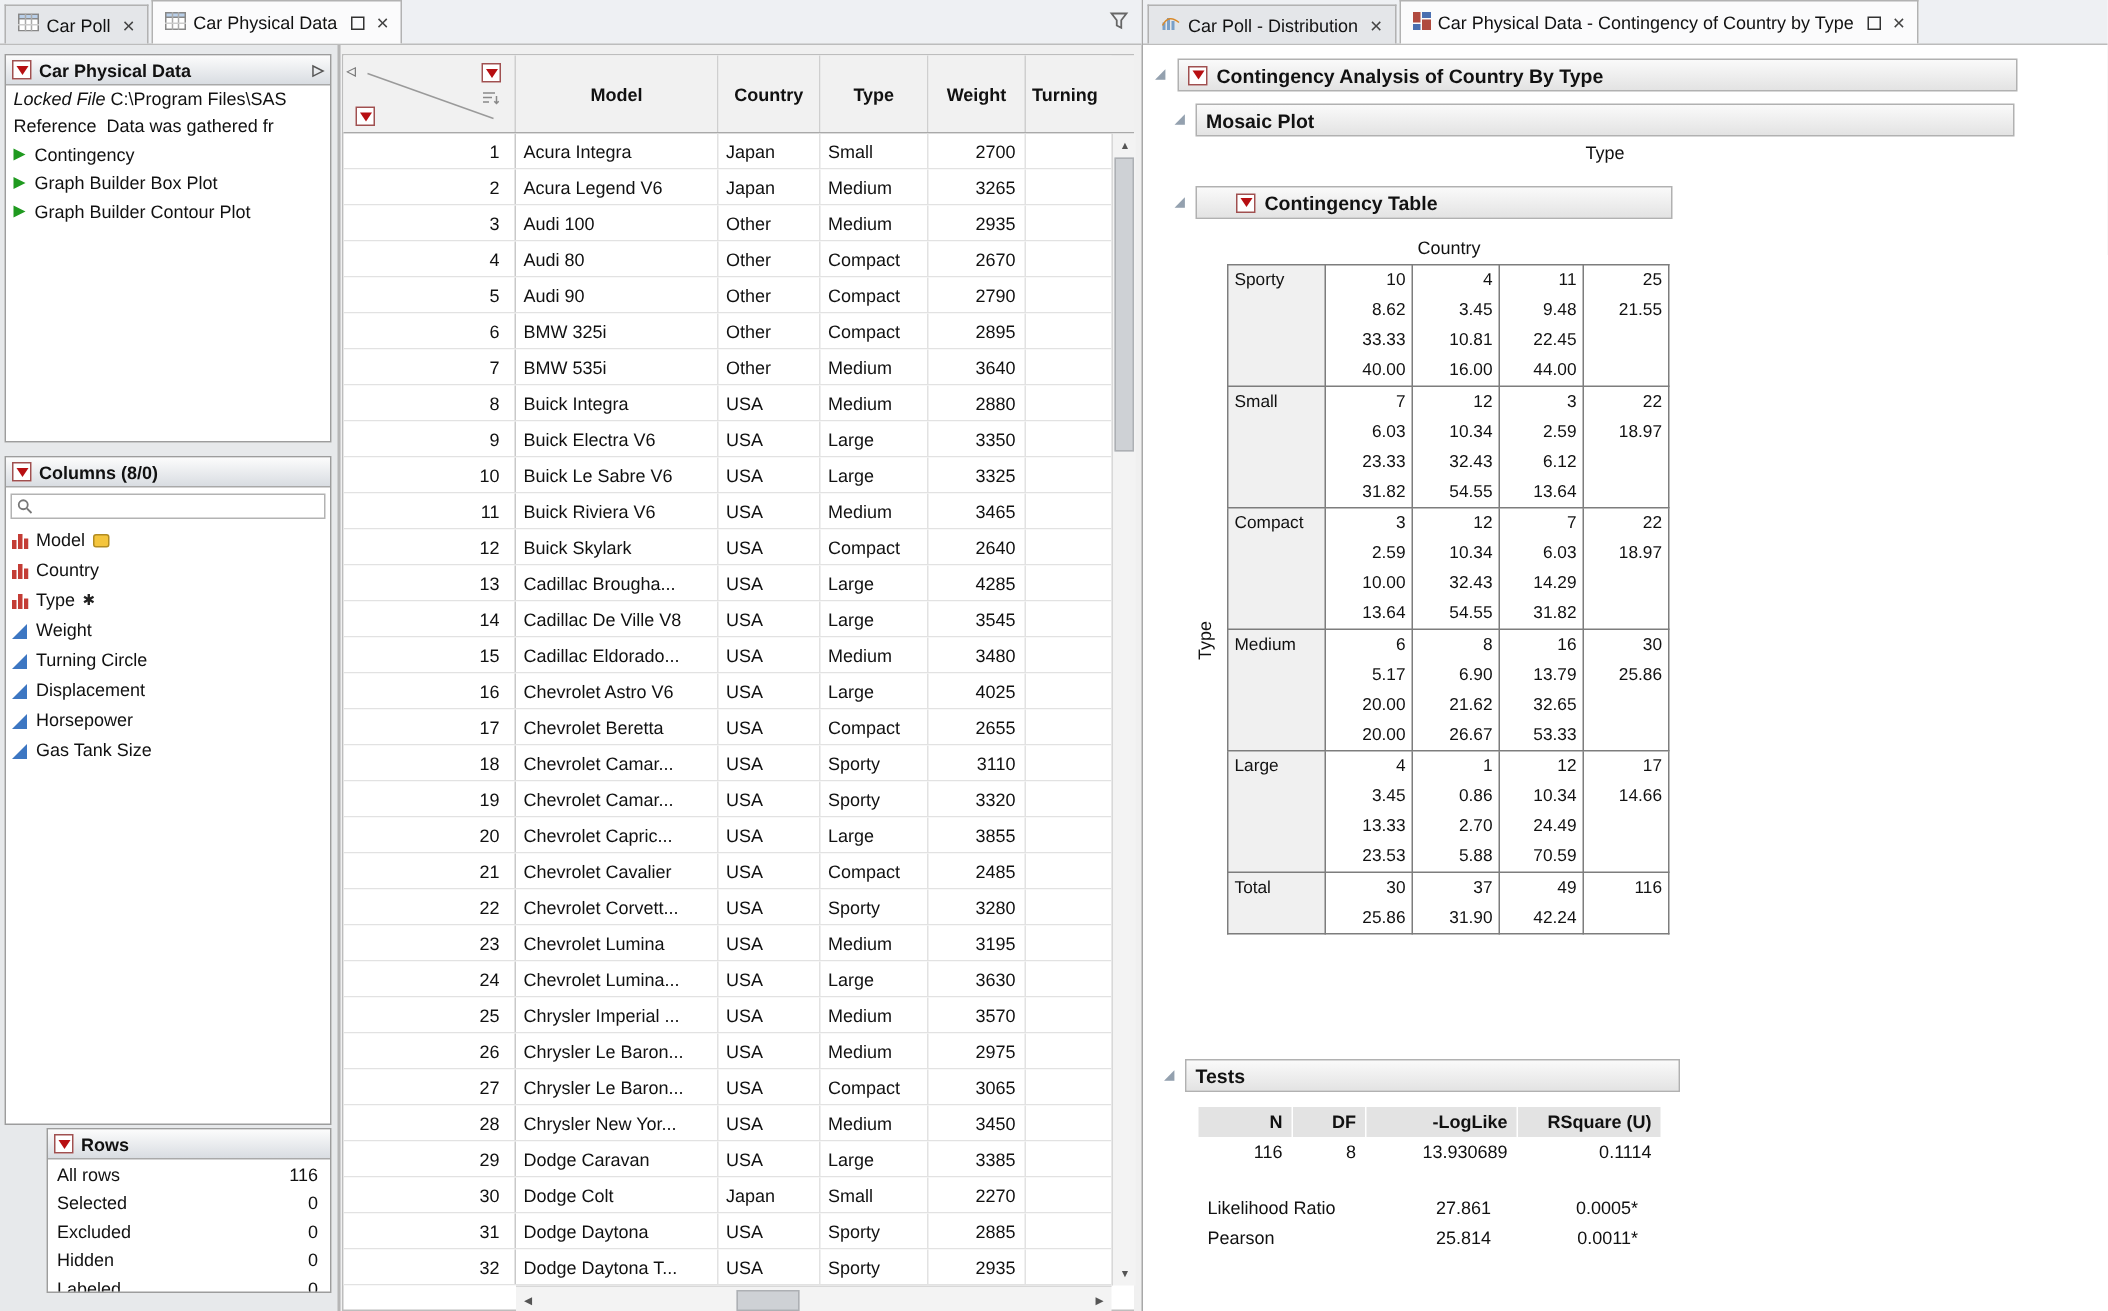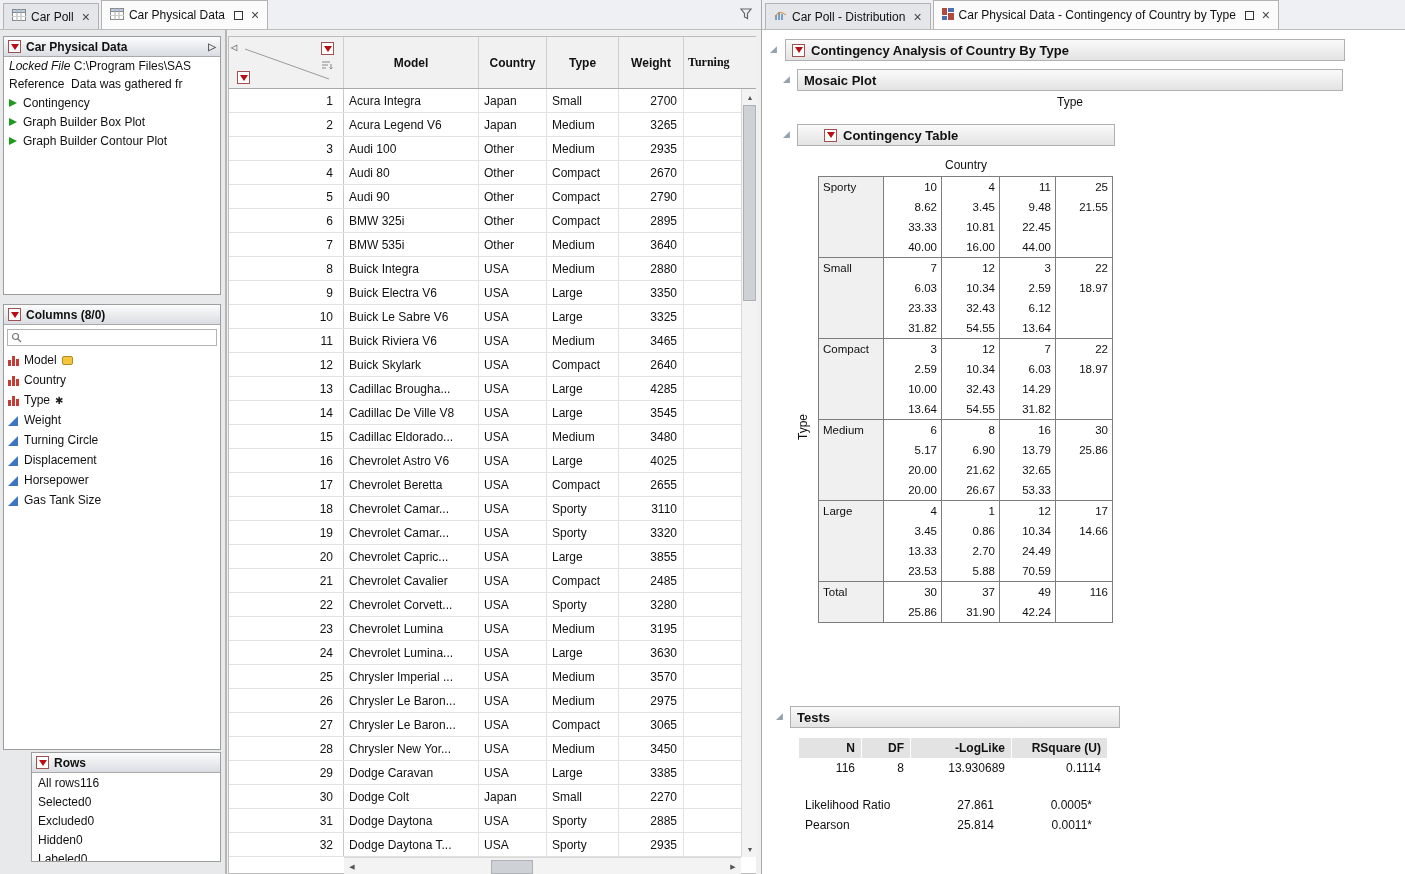--- a/index.html
+++ b/index.html
@@ -38,28 +38,28 @@
   #panel-rows{top:722px;height:110px;margin-left:28px;}
   .tp-line{padding:2px 5px;white-space:nowrap;overflow:hidden;}
   .tp-line i{font-style:italic;}
   .script-item{display:flex;align-items:center;gap:6px;height:19px;padding:0 5px;}
   .searchbox{height:17px;margin:4px 3px;border:1px solid #b3b3b3;background:#fff;display:flex;align-items:center;padding:0 3px;gap:3px;}
   .col-item{display:flex;align-items:center;gap:5px;height:20px;padding:0 4px;}
   .colicon{width:11px;height:11px;position:relative;flex:0 0 auto;}
   .colicon.continuous::before{content:"";position:absolute;bottom:0;left:0;border-bottom:10px solid #3c76c2;border-left:10px solid transparent;}
   .badge-label{width:11px;height:9px;background:#f4c53d;border:1px solid #b28c22;border-radius:2px;display:inline-block;}
   .badge-ast{font-size:10px;color:#222;}
-  .rowstat{display:flex;justify-content:flex-start;height:19px;align-items:center;padding:0 8px 0 6px;}
+  .rowstat{display:flex;justify-content:space-between;height:19px;align-items:center;padding:0 8px 0 6px;}
 
   
   #grid{position:absolute;left:228px;top:36px;width:528px;height:838px;background:#fff;border:1px solid #bdbdbd;border-right:none;}
   .ghead{display:flex;height:52px;border-bottom:1px solid #a9a9a9;background:#f1f1f1;}
   .gh{border-right:1px solid #cfcfcf;display:flex;align-items:center;justify-content:center;font-weight:bold;background:#f1f1f1;overflow:hidden;}
   .gh.corner{width:115px;position:relative;}
-  .gh.model{width:135px;}.gh.country{width:68px;}.gh.type{width:72px;}.gh.weight{width:65px;}.gh.turning{width:57px;border-right:none;justify-content:flex-start;padding-left:4px;font-family:Liberation Serif, serif;}
+  .gh.model{width:135px;}.gh.country{width:68px;}.gh.type{width:72px;}.gh.weight{width:65px;}.gh.turning{width:57px;border-right:none;justify-content:flex-start;padding-left:4px;}
   #grid-rows{position:absolute;left:0;top:52px;width:512px;height:768px;overflow:hidden;}
   .grid-row{display:flex;height:24px;border-bottom:1px solid #e2e2e2;background:#fff;}
   .gc{border-right:1px solid #e2e2e2;overflow:hidden;white-space:nowrap;display:flex;align-items:center;}
   .gc.rownum{width:115px;justify-content:flex-end;padding-right:10px;border-right:1px solid #c9c9c9;}
   .gc.model{width:135px;padding-left:5px;}
   .gc.country{width:68px;padding-left:5px;}
   .gc.type{width:72px;padding-left:5px;}
   .gc.weight{width:65px;justify-content:flex-end;padding-right:6px;}
   .gc.turning{width:57px;border-right:none;}
 

